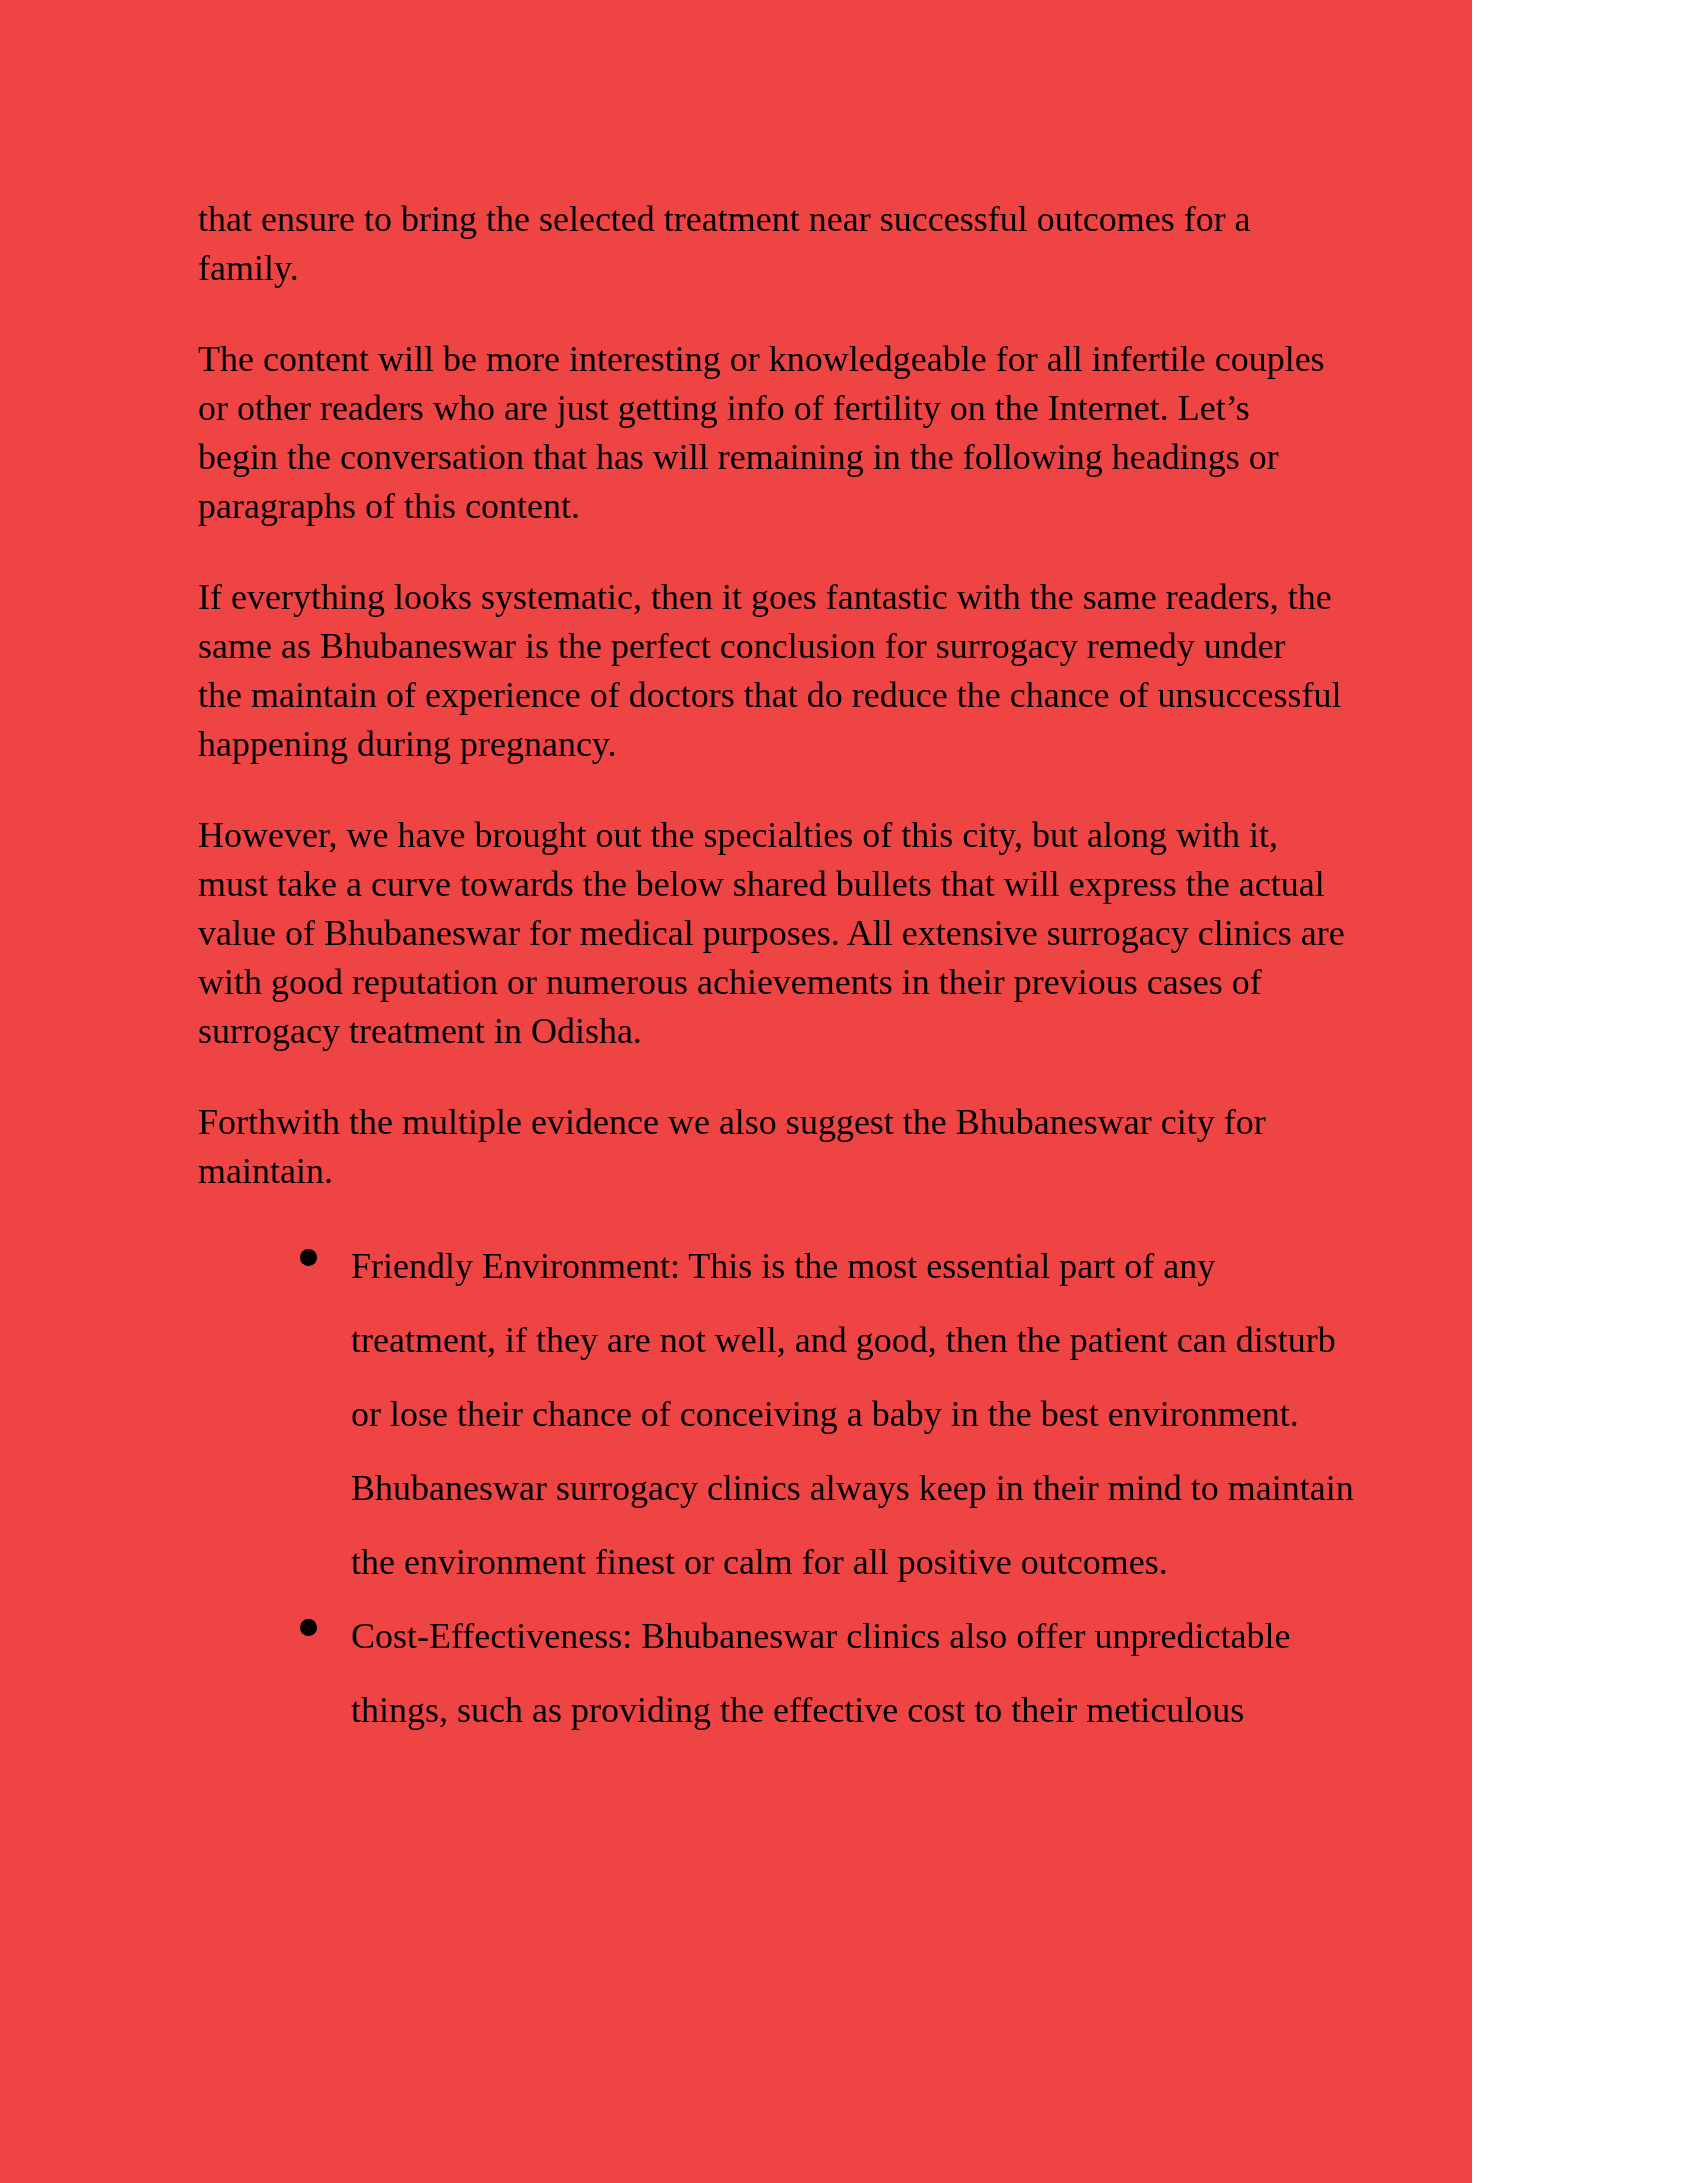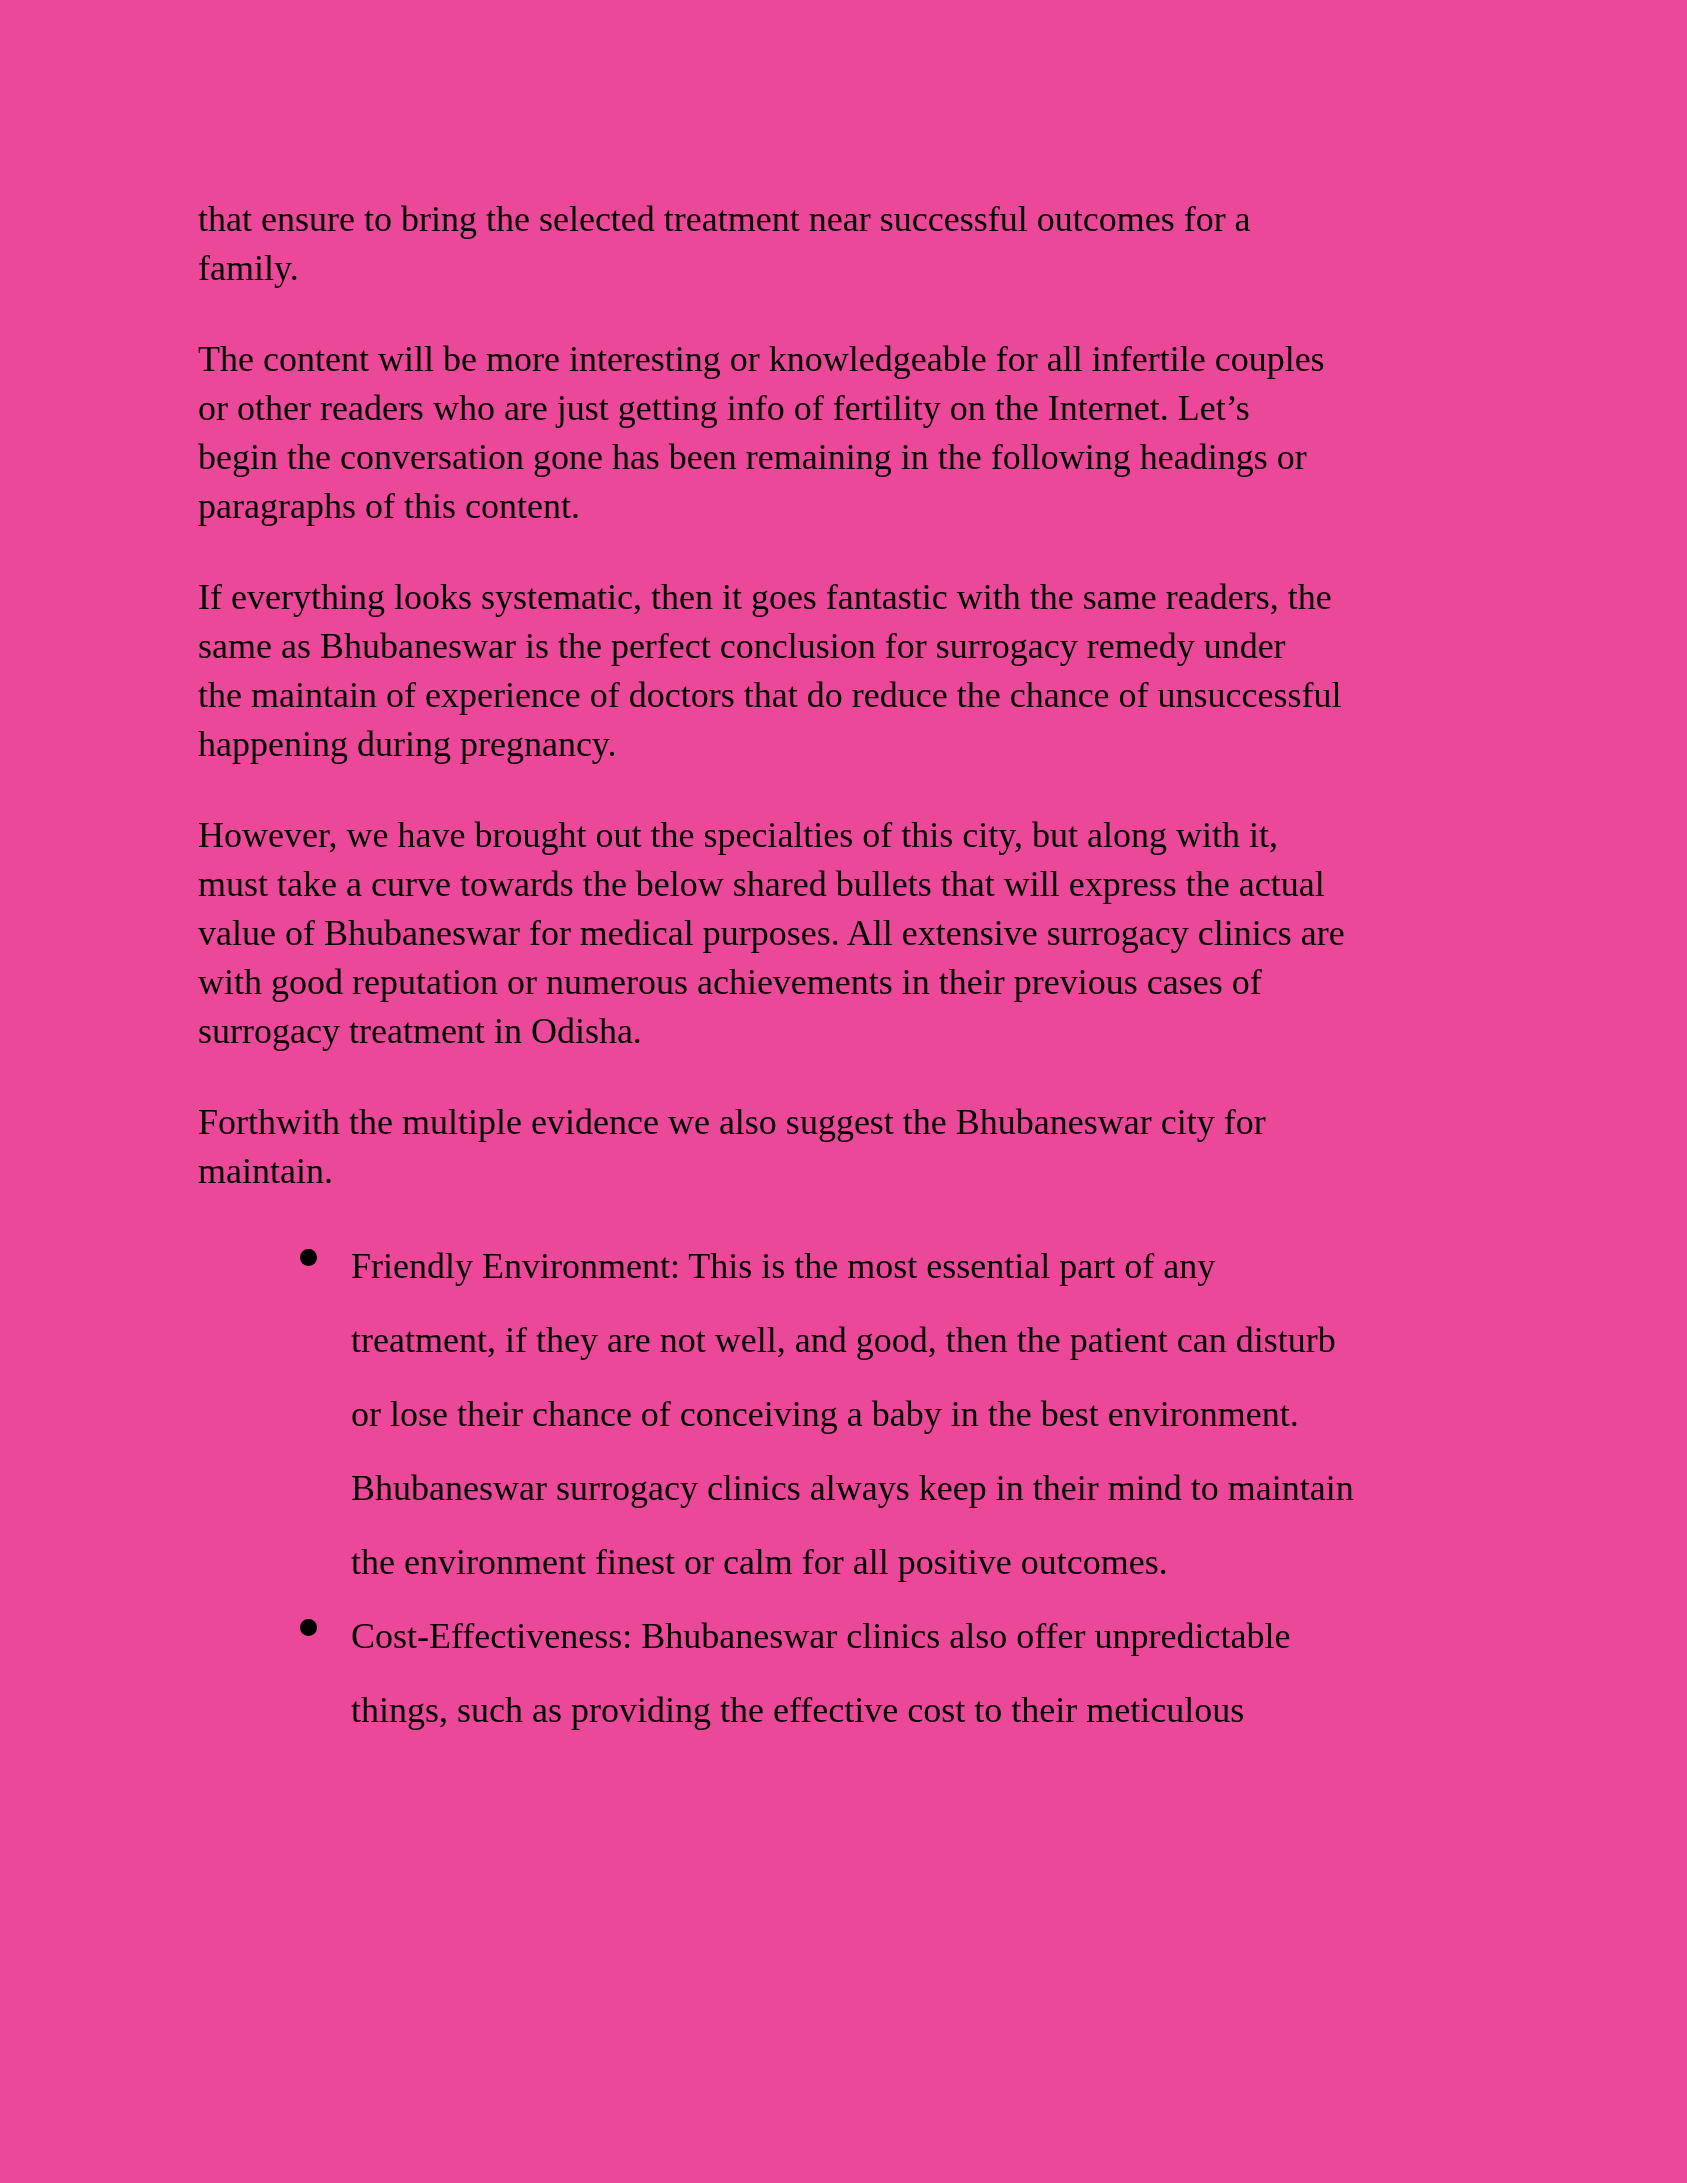--- a/index.html
+++ b/index.html
@@ -2,23 +2,23 @@
 <html style="font-size:10.5px"><head>
 <meta charset="utf-8">
 <style>
   html, body {
     margin: 0;
     padding: 0;
     background: #ffffff;
   }
   .page {
     position: relative;
-    width: 1687px;
+    width: 1472px;
     height: 2183px;
-    background: #ec4899;
+    background: #ef4444;
     color: #000000;
     box-sizing: border-box;
     padding: 195px 198px 0 198px;
     overflow: hidden;
     font-family: "Liberation Serif", "DejaVu Serif", serif;
   }
   .para {
     margin: 0;
     font-size: 36px;
     line-height: 49px;
@@ -67,21 +67,21 @@
 <div class="page">
 
   <p class="para">
     <span class="line" style="display:block">that ensure to bring the selected treatment near successful outcomes for a</span>
     <span class="line" style="display:block">family.</span>
   </p>
 
   <p class="para">
     <span class="line" style="display:block">The content will be more interesting or knowledgeable for all infertile couples</span>
     <span class="line" style="display:block">or other readers who are just getting info of fertility on the Internet. Let’s</span>
-    <span class="line" style="display:block">begin the conversation gone has been remaining in the following headings or</span>
+    <span class="line" style="display:block">begin the conversation that has will remaining in the following headings or</span>
     <span class="line" style="display:block">paragraphs of this content.</span>
   </p>
 
 
   <p class="para para-after-heading">
     <span class="line" style="display:block">If everything looks systematic, then it goes fantastic with the same readers, the</span>
     <span class="line" style="display:block">same as Bhubaneswar is the perfect conclusion for surrogacy remedy under</span>
     <span class="line" style="display:block">the maintain of experience of doctors that do reduce the chance of unsuccessful</span>
     <span class="line" style="display:block">happening during pregnancy.</span>
   </p>

